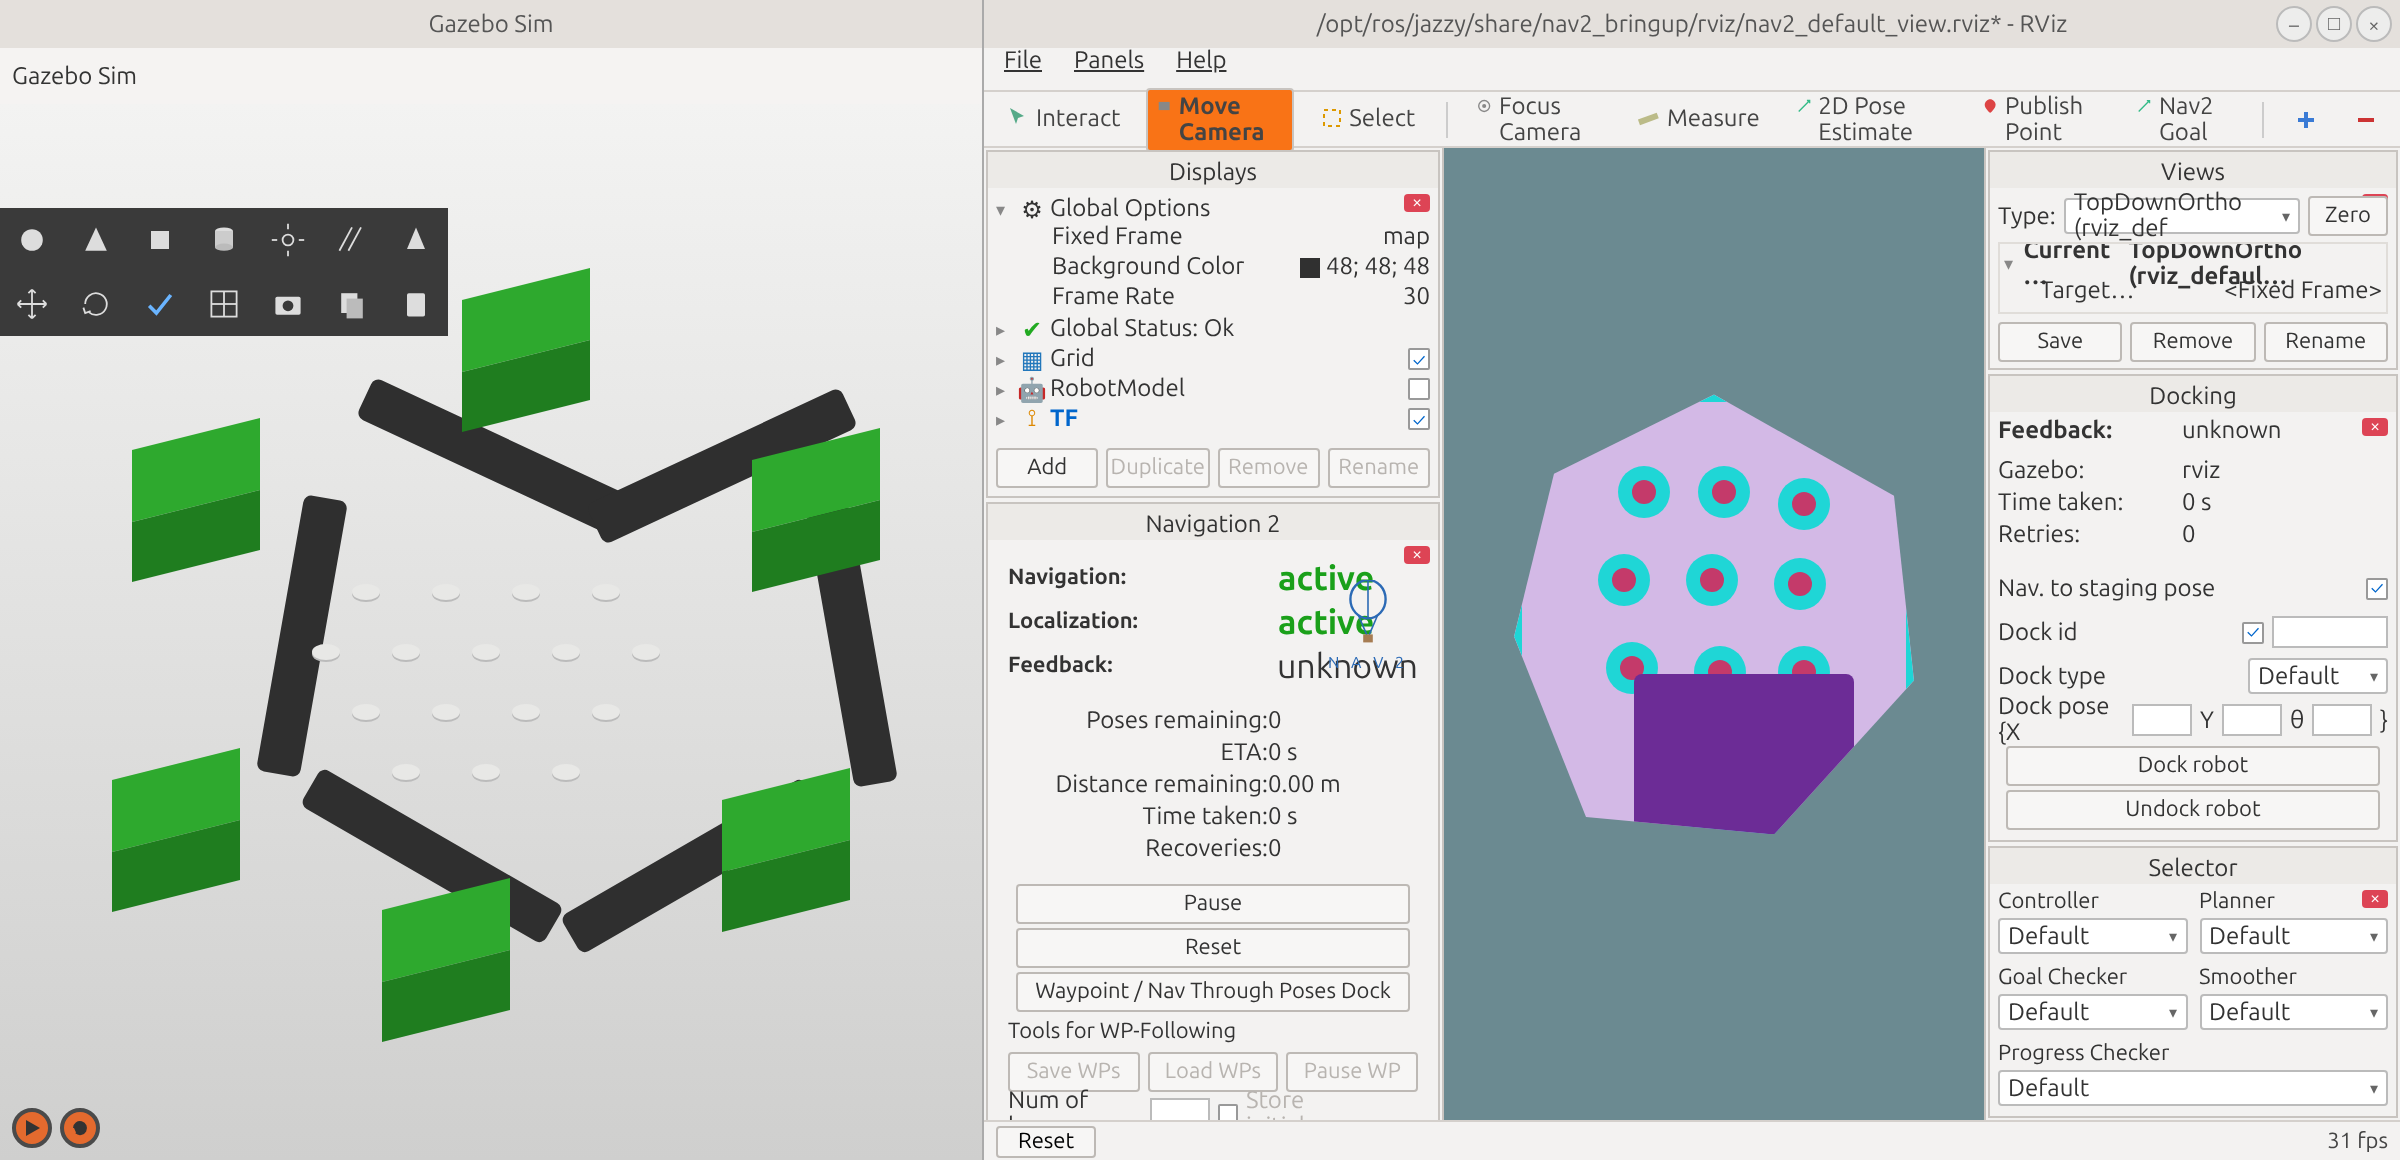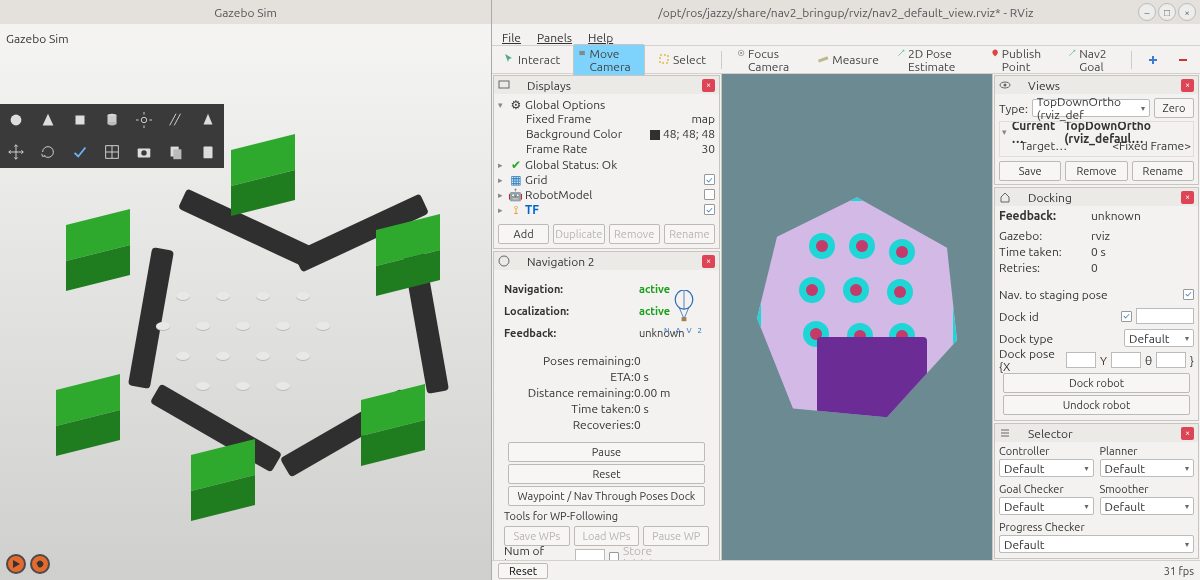--- a/index.html
+++ b/index.html
@@ -25,50 +25,50 @@
 .bubble { position:absolute; bottom:6px; left:6px; width:20px; height:20px; border-radius:50%; background:#e46a2e; border:2px solid #4a4a4a; display:flex; align-items:center; justify-content:center; }
 .bubble2 { left:30px; }
 .bubble svg { width:10px; height:10px; fill:#333; }
 
 
 .rviz { flex: 1; display: flex; flex-direction: column; background:#f3f2f1; }
 .rviz-titlebar { height:24px; background:#e4e0dc; display:flex; align-items:center; justify-content:center; position:relative; }
 .rviz-titlebar span { color:#555; font-size:12px; }
 .win-controls { position:absolute; right:4px; display:flex; gap:2px; }
 .win-btn { width:18px; height:18px; border-radius:9px; border:1px solid #bbb; background:#ededec; display:flex; align-items:center; justify-content:center; cursor:pointer; font-size:10px; color:#666; }
-.menubar { height:22px; display:flex; align-items:flex-end; gap:16px; padding:0 10px; border-bottom:1px solid #d4d0cc; }
+.menubar { height:22px; display:flex; align-items:flex-start; gap:16px; padding:0 10px; border-bottom:1px solid #d4d0cc; }
 .menubar span { color:#333; cursor:pointer; border-bottom:1px solid transparent; }
 .toolbar { height:28px; display:flex; align-items:center; gap:8px; padding:0 6px; border-bottom:1px solid #d4d0cc; }
 .tb-btn { display:flex; align-items:flex-start; gap:3px; padding:2px 4px; border:1px solid transparent; border-radius:2px; cursor:pointer; color:#444; font-size:11px; }
-.tb-btn.active { background:#7dd3fc; border-color:#c8c4c0; }
+.tb-btn.active { background:#f97316; border-color:#c8c4c0;font-weight:bold; }
 .tb-btn svg { width:12px; height:12px; }
 .tb-sep { width:1px; height:18px; background:#ccc; margin:0 2px; }
 .rviz-body { flex:1; display:flex; overflow:hidden; }
 
 .left-dock { width:230px; display:flex; flex-direction:column; border-right:1px solid #c8c4c0; }
 .right-dock { width:208px; display:flex; flex-direction:column; border-left:1px solid #c8c4c0; }
 .viewport3d { flex:1; background:#6b8a91; position:relative; overflow:hidden; }
 
 .panel { border:1px solid #c8c4c0; margin:1px; background:#f3f2f1; display:flex; flex-direction:column; }
-.panel-hdr { height:18px; background:#eceae7; display:flex; align-items:center; padding:0 4px; gap:17px; font-size:11px; color:#333; }
+.panel-hdr { height:18px; background:#eceae7; display:flex; align-items:center; padding:0 4px; gap:4px; font-size:11px; color:#333;flex-direction:column; }
 .panel-hdr .x { margin-left:auto; width:13px; height:13px; background:#d45; border-radius:2px; display:flex; align-items:center; justify-content:center; color:#fff; font-size:9px; cursor:pointer; line-height:1; }
 .panel-body { padding:3px 4px; font-size:11px; color:#333; }
 .tree-row { display:flex; align-items:center; height:15px; gap:3px; }
 .tree-row .caret { width:9px; color:#888; font-size:9px; }
 .tree-row .ico { width:12px; height:12px; display:inline-flex; align-items:center; justify-content:center; }
 .tree-kv { display:flex; justify-content:space-between; padding-left:28px; height:15px; }
 .cbox { width:11px; height:11px; border:1px solid #999; background:#fff; border-radius:1px; display:inline-flex; align-items:center; justify-content:center; font-size:9px; color:#06c; }
 .colorchip { width:10px; height:10px; background:#303030; display:inline-block; vertical-align:middle; margin-right:3px; }
 .btn-row { display:flex; gap:4px; padding:4px; }
 .btn { flex:1; height:20px; border:1px solid #bdb9b5; border-radius:2px; background:#f7f6f5; display:flex; align-items:center; justify-content:center; cursor:pointer; font-size:11px; color:#333; }
 .btn.disabled { color:#b8b4b0; }
 .btn-full { width:calc(100% - 8px); margin:2px 4px; height:20px; border:1px solid #bdb9b5; border-radius:2px; background:#f7f6f5; display:flex; align-items:center; justify-content:center; cursor:pointer; font-size:11px; }
 .nav2-row { display:flex; align-items:center; height:22px; }
 .nav2-row .lbl { width:135px; font-weight:600; font-size:11px; }
-.nav2-row .val { font-size:11px; }
+.nav2-row .val { font-size:17px; }
 .active-green { color:#1aa01a; font-weight:600; }
 .nav2-logo { position:absolute; right:12px; top:20px; width:46px; text-align:center; }
 .nav2-logo .balloon { width:26px; height:32px; margin:0 auto; }
 .info-row { display:flex; height:16px; font-size:11px; }
 .info-row .lbl { width:130px;text-align:right; }
 .kv { display:flex; height:16px; font-size:11px; }
 .kv .k { width:92px; }
 .form-row { display:flex; align-items:center; height:22px; gap:4px; font-size:11px; }
 .form-row .lbl { flex:1; }
 .text-input { width:58px; height:16px; border:1px solid #bbb; background:#fff; font-size:10px; padding:0 2px; }

